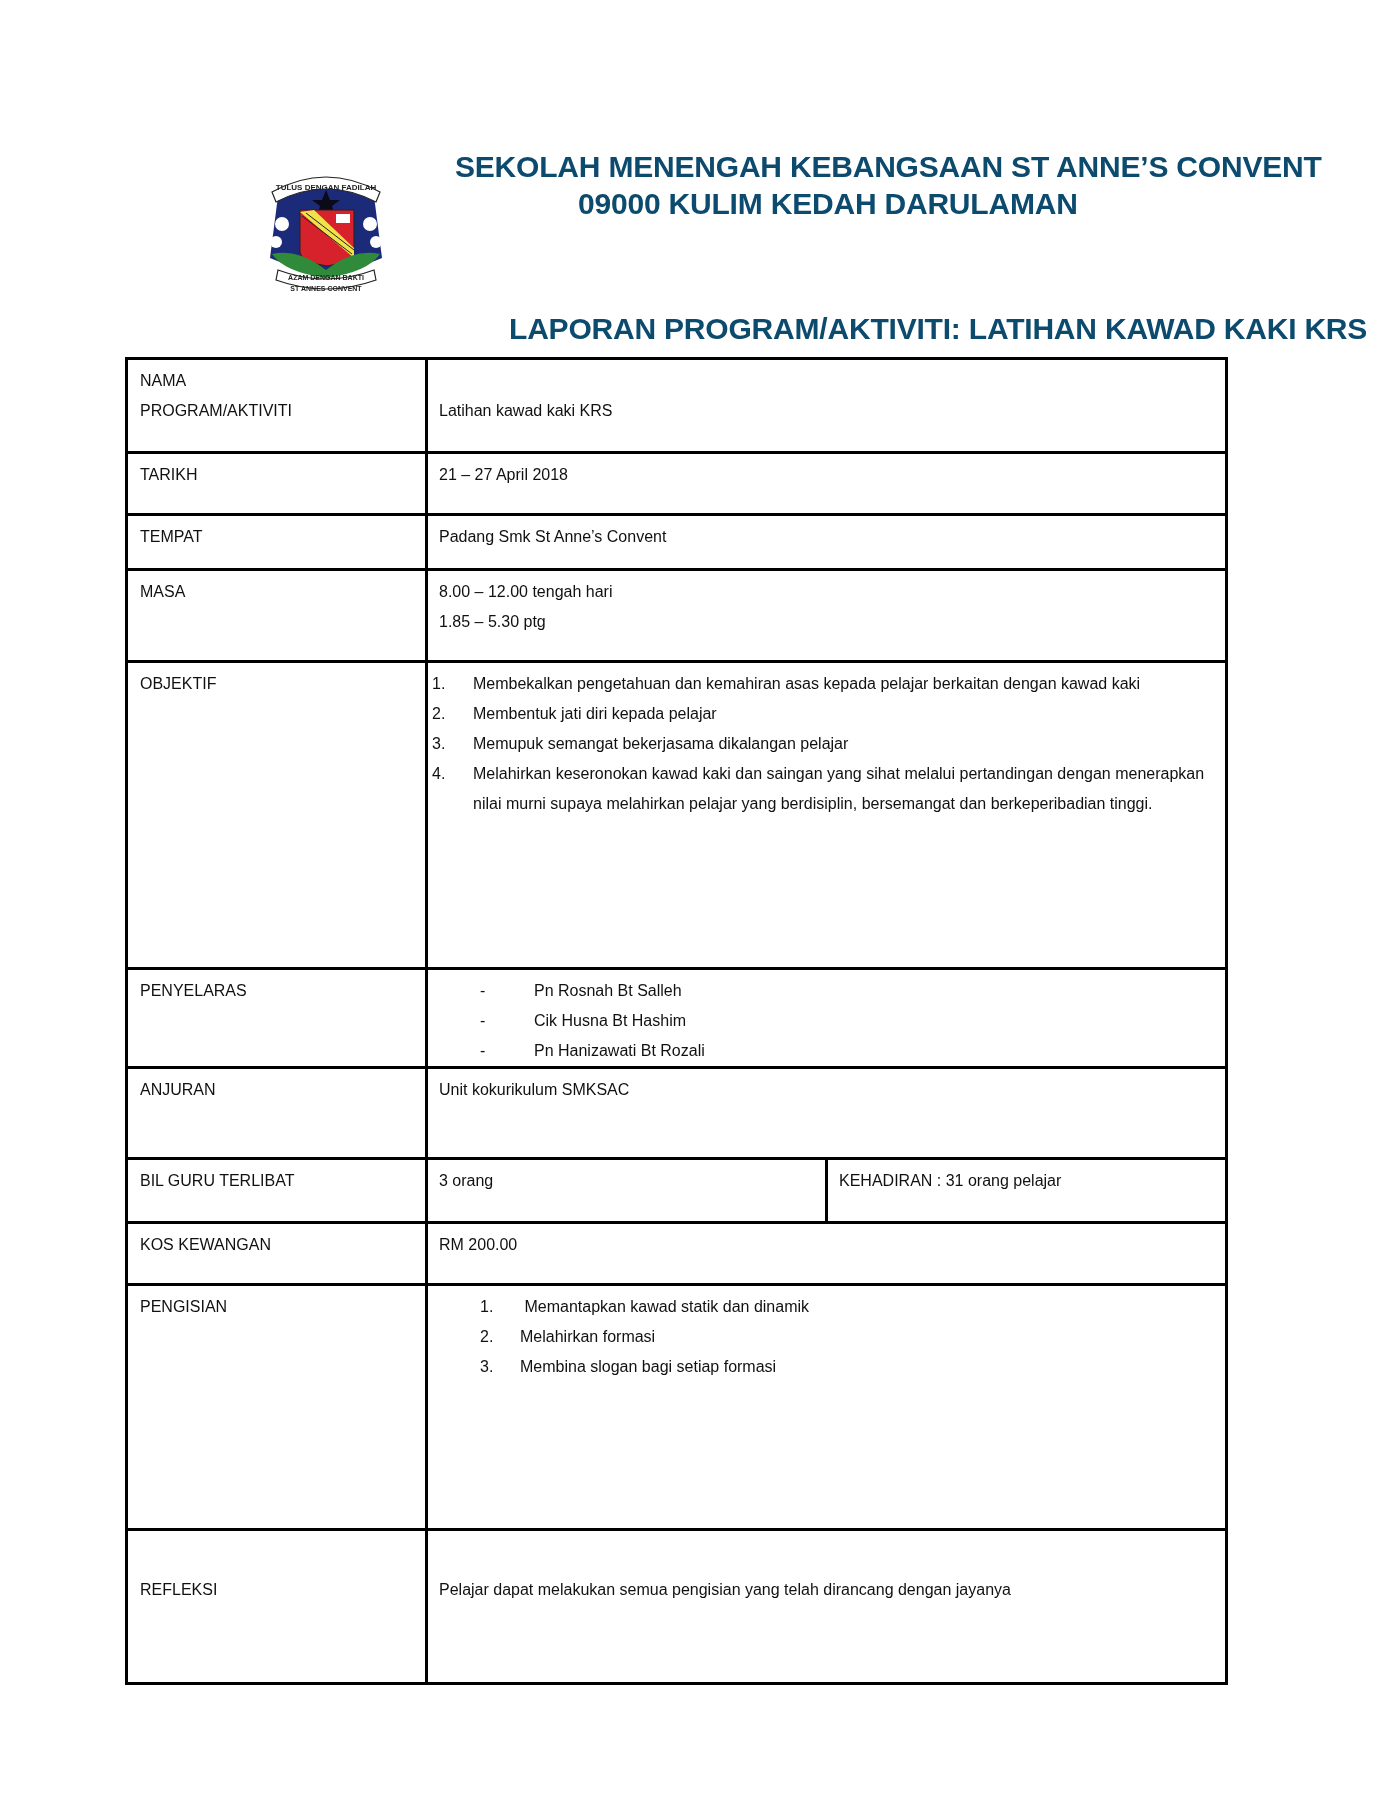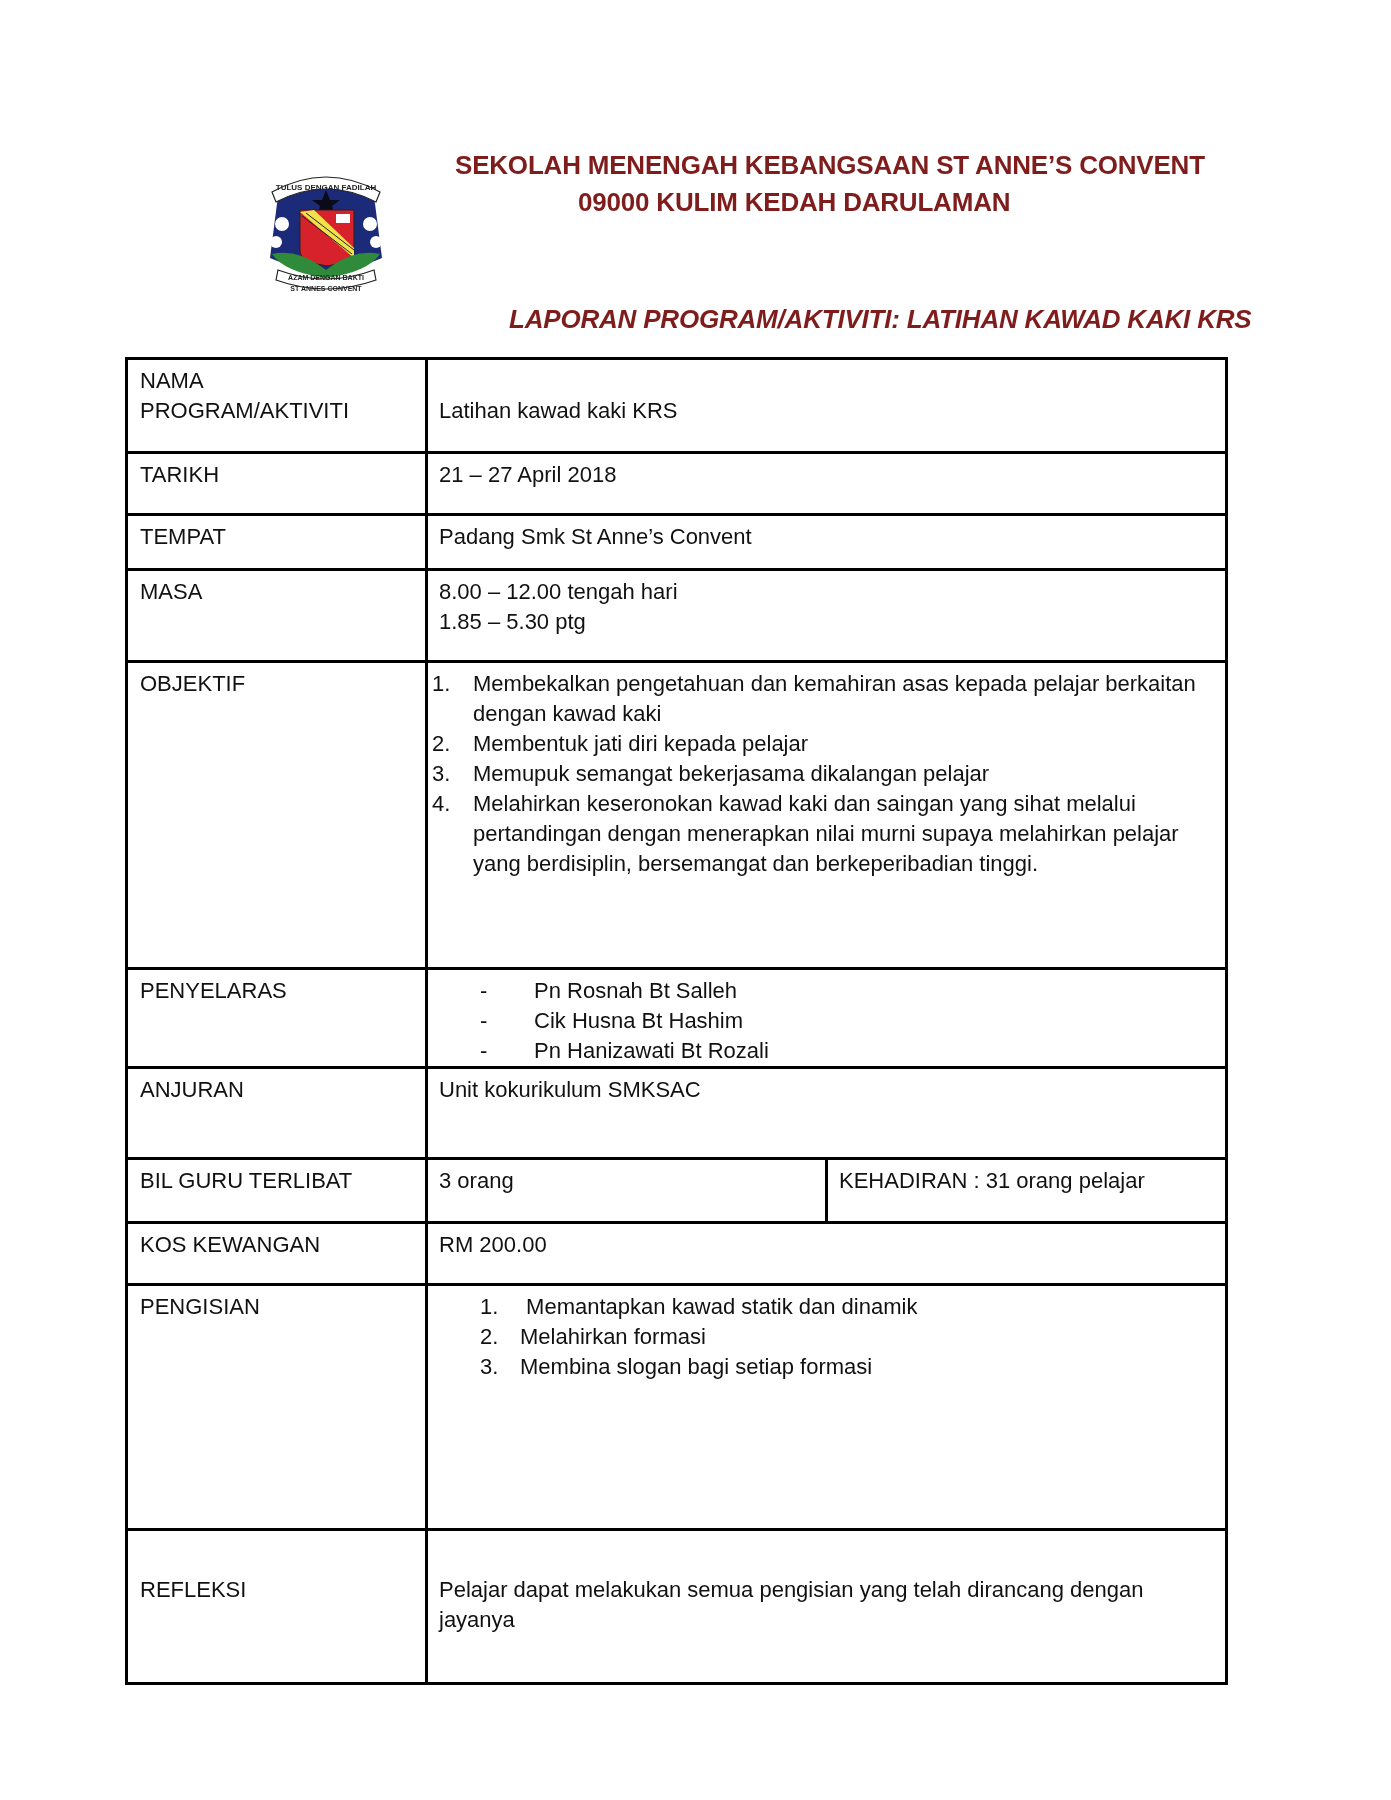--- a/index.html
+++ b/index.html
@@ -1,21 +1,21 @@
 <!DOCTYPE html>
 <html><head>
   <meta charset="utf-8">
   <style>
     html, body { margin: 0; padding: 0; background: #ffffff; }
     body { width: 1391px; height: 1800px; position: relative; overflow: hidden;
       font-family: "Liberation Sans", "DejaVu Sans", sans-serif; color: #111; }
-    .hdr { position: absolute; font-weight: bold; font-size: 26px; white-space: nowrap; letter-spacing: -0.2px; color: #7f1d1d; }
+    .hdr { position: absolute; font-weight: bold; font-size: 30px; white-space: nowrap; letter-spacing: -0.2px; color: #0c4a6e; }
     #logo { position: absolute; left: 258px; top: 166px; width: 136px; height: 130px; }
     table.report { position: absolute; left: 125px; top: 357px; width: 1103px; border-collapse: collapse; table-layout: fixed; }
-    table.report td { border: 3px solid #000; vertical-align: top; padding: 0; font-size: 22px; line-height: 30px; }
+    table.report td { border: 3px solid #000; vertical-align: top; padding: 0; font-size: 16px; line-height: 30px; }
     td.lbl { width: 285px; padding: 6px 0 0 12px !important; }
     td.val { padding: 6px 0 0 11px !important; }
     ol.obj { margin: 0; padding: 0; list-style: none; }
     ol.obj li { position: relative; padding-left: 41px; }
     ol.obj li .num { position: absolute; left: 0; }
     ul.dash { margin: 0; padding: 0; list-style: none; }
     ul.dash li { position: relative; padding-left: 95px; }
     ul.dash li .mk { position: absolute; left: 41px; }
     ol.peng { margin: 0; padding: 0; list-style: none; }
     ol.peng li { position: relative; padding-left: 81px; white-space: pre; }
@@ -46,21 +46,21 @@
 
   <path d="M14 88 Q40 82 68 104 Q96 82 122 88 Q110 106 68 112 Q26 106 14 88 Z" fill="#2f8a3a"></path>
 
   <path d="M20 104 Q68 122 116 104 L118 114 Q68 132 18 114 Z" fill="#fff" stroke="#222" stroke-width="1.2"></path>
   <text x="68" y="114" font-size="7" font-weight="bold" text-anchor="middle" fill="#222" font-family="Liberation Sans, sans-serif">AZAM DENGAN BAKTI</text>
   <text x="68" y="125" font-size="7" font-weight="bold" text-anchor="middle" fill="#222" font-family="Liberation Sans, sans-serif">ST ANNES CONVENT</text>
 </svg>
 
 <div class="hdr" style="left:455px; top:150px;">SEKOLAH MENENGAH KEBANGSAAN ST ANNE’S CONVENT</div>
 <div class="hdr" style="left:578px; top:187px;">09000 KULIM KEDAH DARULAMAN</div>
-<div class="hdr" style="left:509px; top:304px;font-style:italic;">LAPORAN PROGRAM/AKTIVITI: LATIHAN KAWAD KAKI KRS</div>
+<div class="hdr" style="left:509px; top:312px;">LAPORAN PROGRAM/AKTIVITI: LATIHAN KAWAD KAKI KRS</div>
 
 <table class="report">
   <tbody>
       <tr style="height:94px;">
     <td class="lbl">
       <div>NAMA</div>
       <div>PROGRAM/AKTIVITI</div>
     </td>
     <td class="val" colspan="2">
       <div style="margin-top:30px;">Latihan kawad kaki KRS</div>

